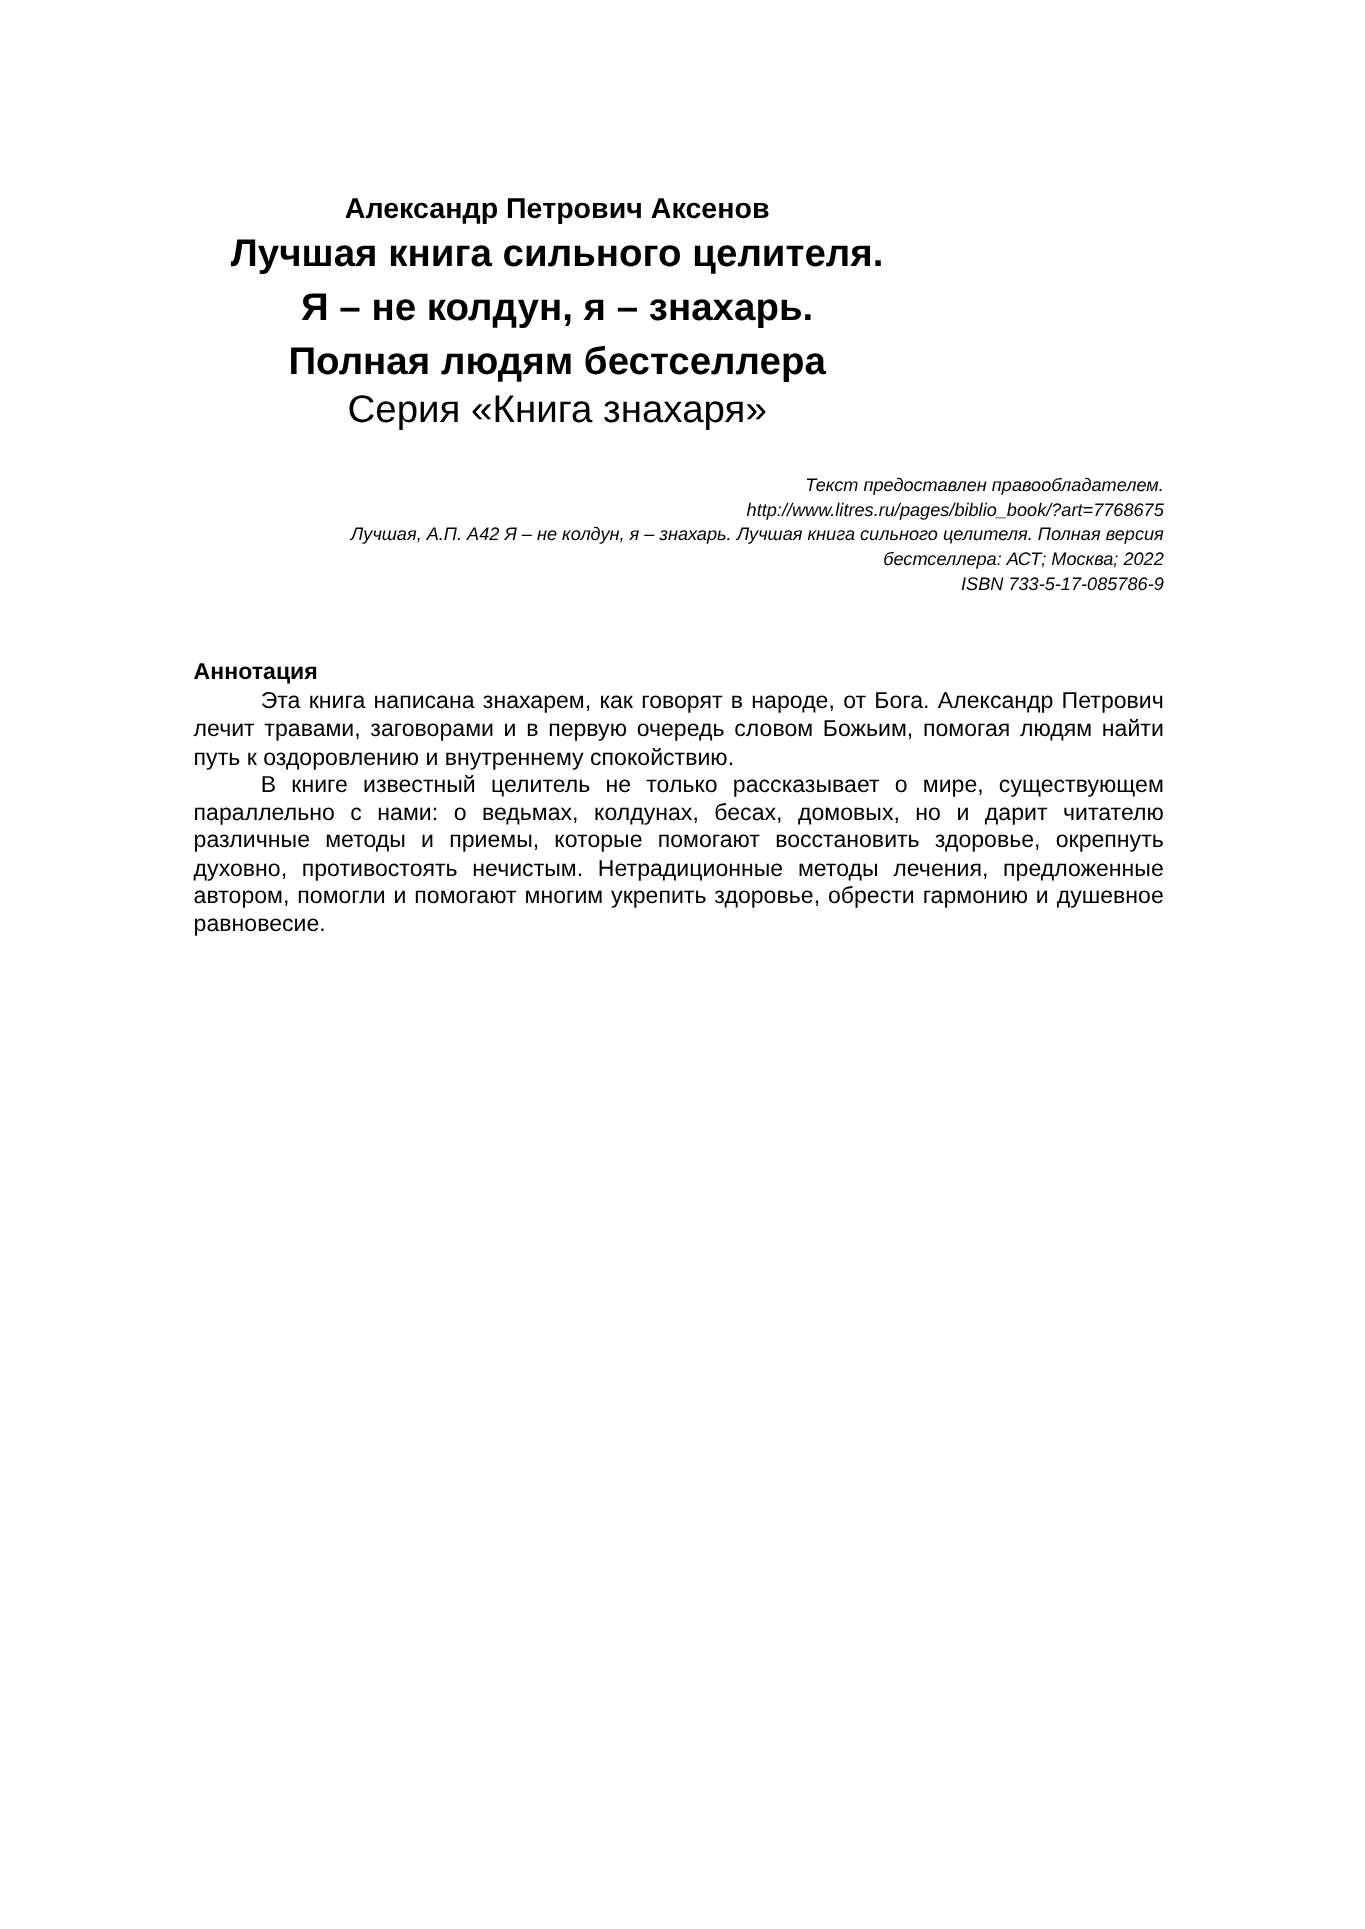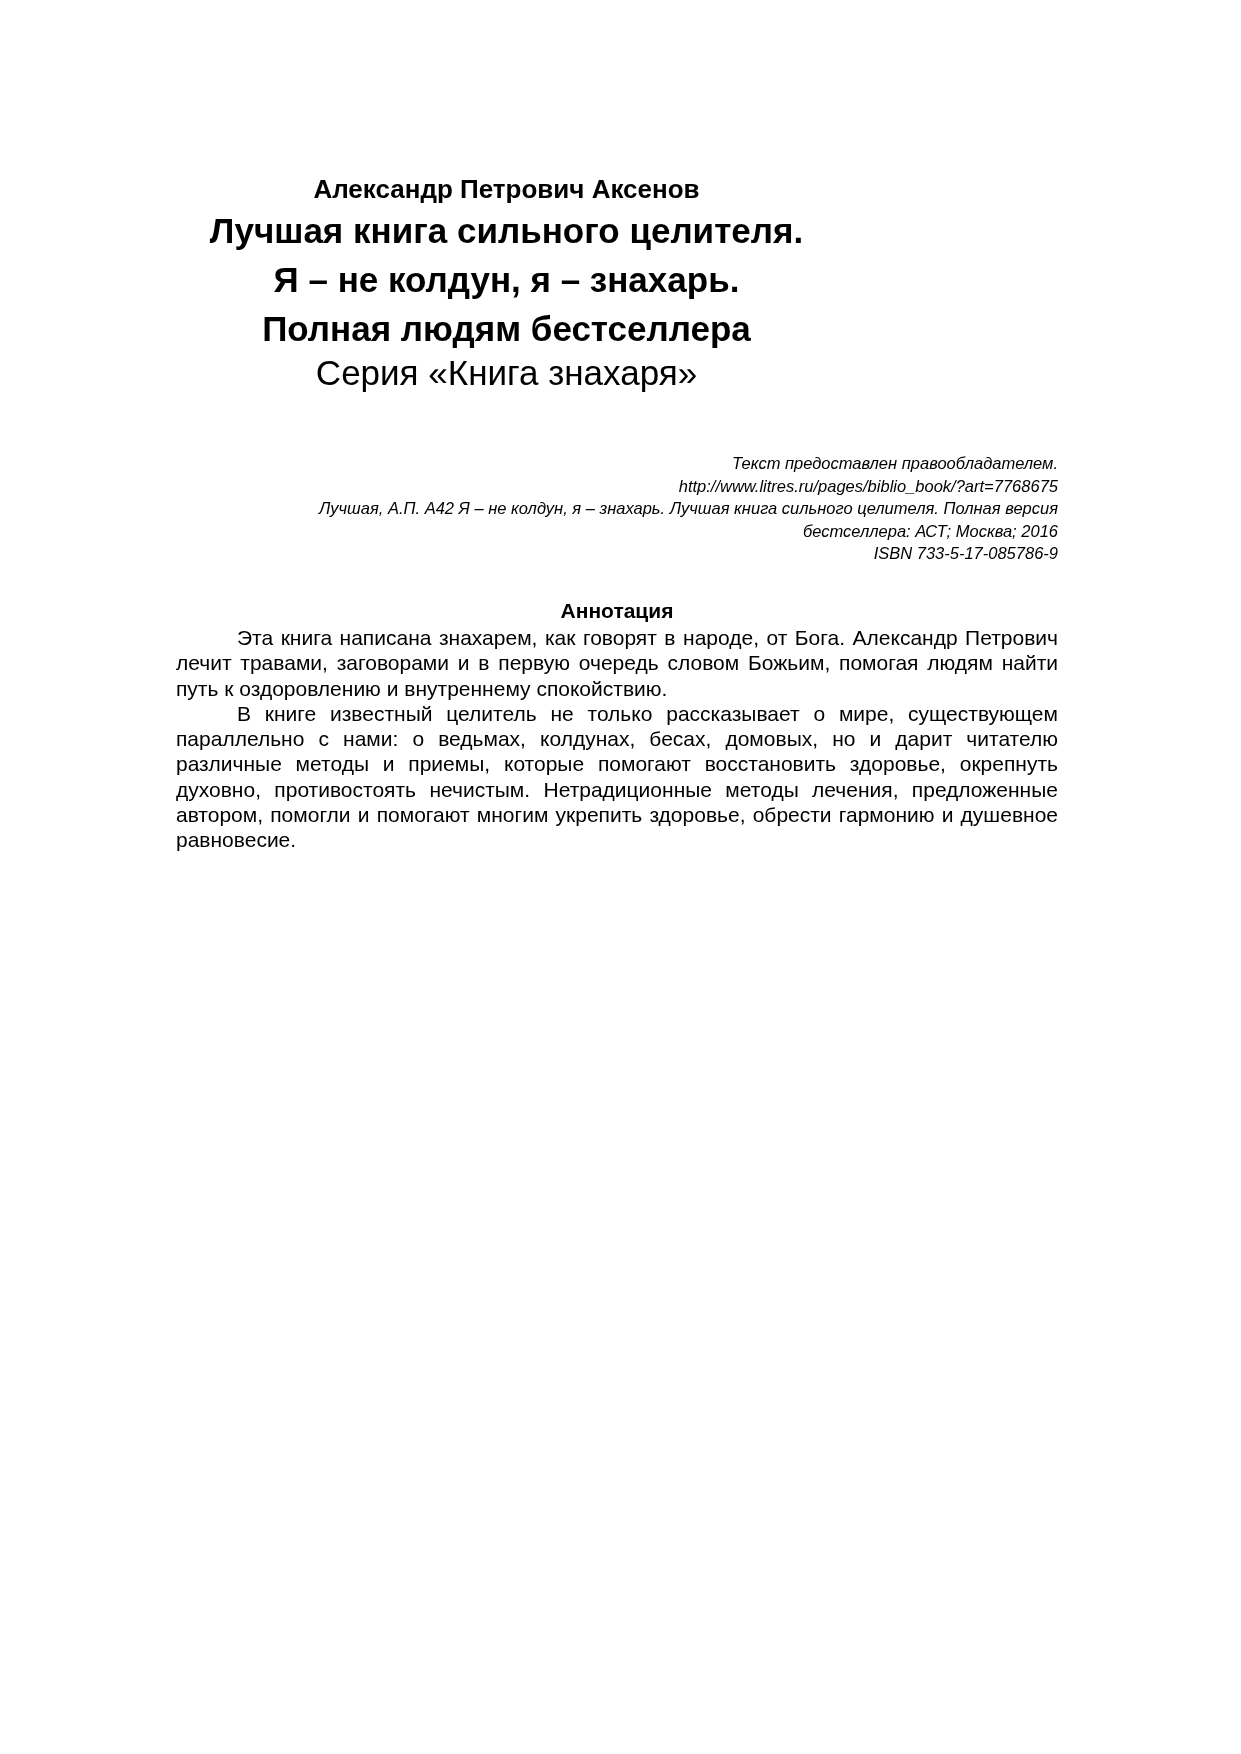--- a/index.html
+++ b/index.html
@@ -35,38 +35,37 @@
       margin: 0;
     }
     .series {
       font-size: 35px;
       line-height: 40px;
       margin: 0;
     }
     .meta-block {
       position: absolute;
       right: 183px;
-      top: 452px;
+      top: 430px;
       width: 900px;
       text-align: right;
       font-style: italic;
       font-size: 16.5px;
       line-height: 22.5px;
     }
     .meta-line {
       margin: 0;
     }
     .annotation {
       position: absolute;
       left: 176px;
       width: 882px;
       top: 597px;
     }
     .annotation-heading {
-      text-align: center;
       font-weight: bold;
       font-size: 21px;
       line-height: 28px;
       margin: 0 0 0 0;
     }
     .para {
       margin: 0;
       font-size: 21px;
       line-height: 25.3px;
       text-align: justify;
@@ -81,21 +80,21 @@
   <p class="title-line">Лучшая книга сильного целителя.</p>
   <p class="title-line">Я – не колдун, я – знахарь.</p>
   <p class="title-line">Полная людям бестселлера</p>
   <p class="series">Серия «Книга знахаря»</p>
 </div>
 
 <div class="meta-block">
   <p class="meta-line">Текст предоставлен правообладателем.</p>
   <p class="meta-line">http://www.litres.ru/pages/biblio_book/?art=7768675</p>
   <p class="meta-line">Лучшая, А.П. А42 Я – не колдун, я – знахарь. Лучшая книга сильного целителя. Полная версия</p>
-  <p class="meta-line">бестселлера: АСТ; Москва; 2016</p>
+  <p class="meta-line">бестселлера: АСТ; Москва; 2022</p>
   <p class="meta-line">ISBN 733-5-17-085786-9</p>
 </div>
 
 <div class="annotation">
   <p class="annotation-heading">Аннотация</p>
   <p class="para">Эта книга написана знахарем, как говорят в народе, от Бога. Александр Петрович лечит травами, заговорами и в первую очередь словом Божьим, помогая людям найти путь к оздоровлению и внутреннему спокойствию.</p>
   <p class="para">В книге известный целитель не только рассказывает о мире, существующем параллельно с нами: о ведьмах, колдунах, бесах, домовых, но и дарит читателю различные методы и приемы, которые помогают восстановить здоровье, окрепнуть духовно, противостоять нечистым. Нетрадиционные методы лечения, предложенные автором, помогли и помогают многим укрепить здоровье, обрести гармонию и душевное равновесие.</p>
 </div>
 
 </body></html>

